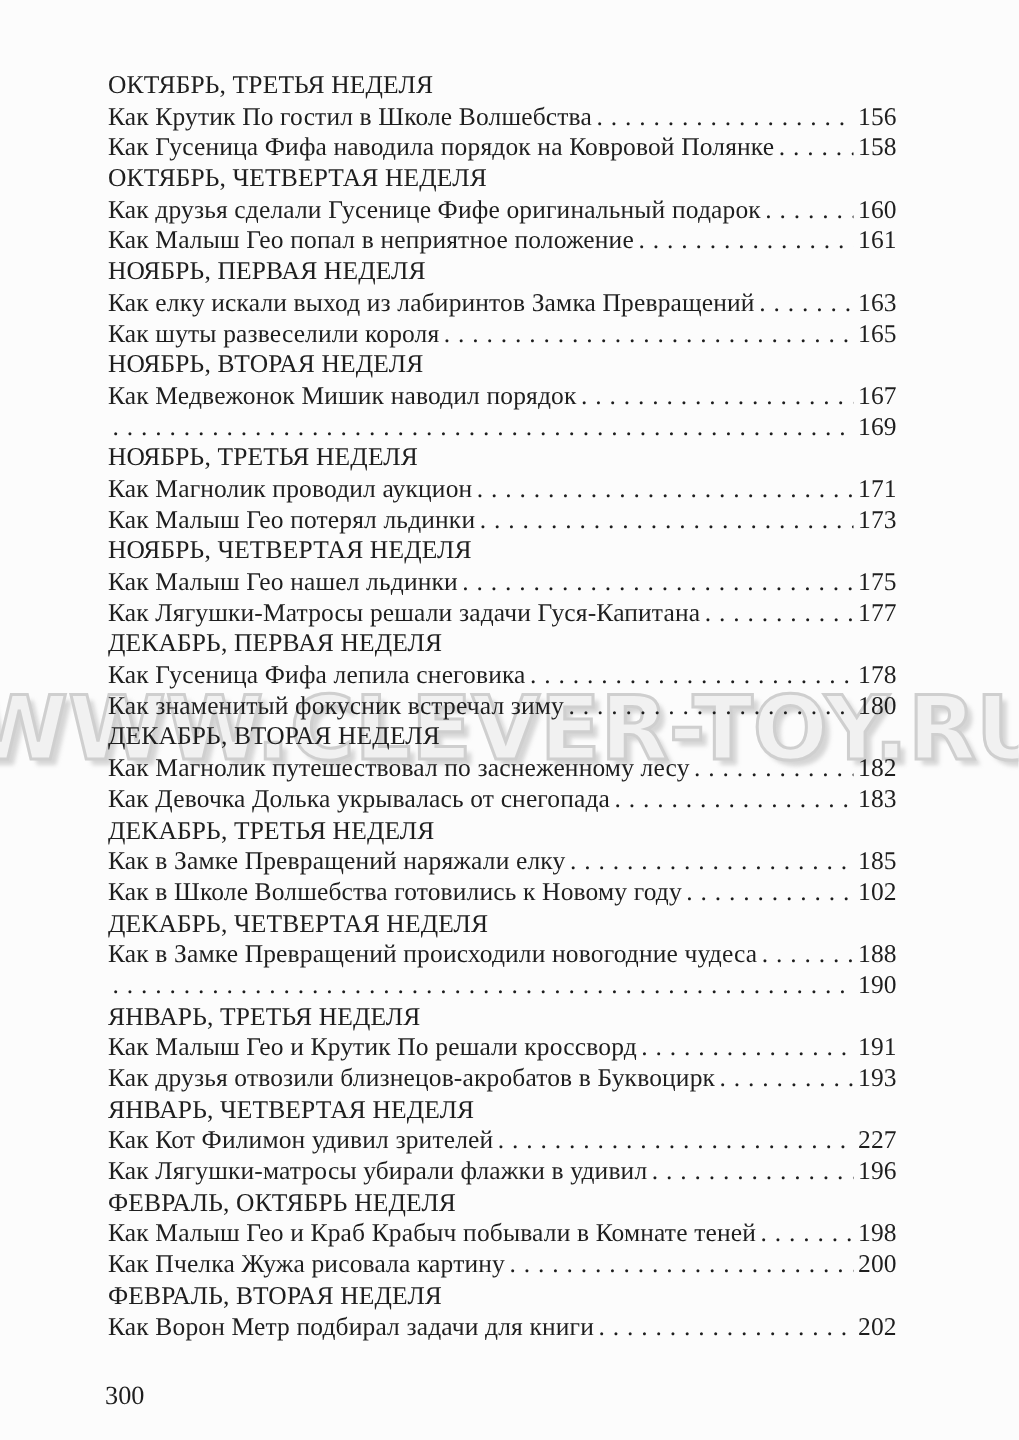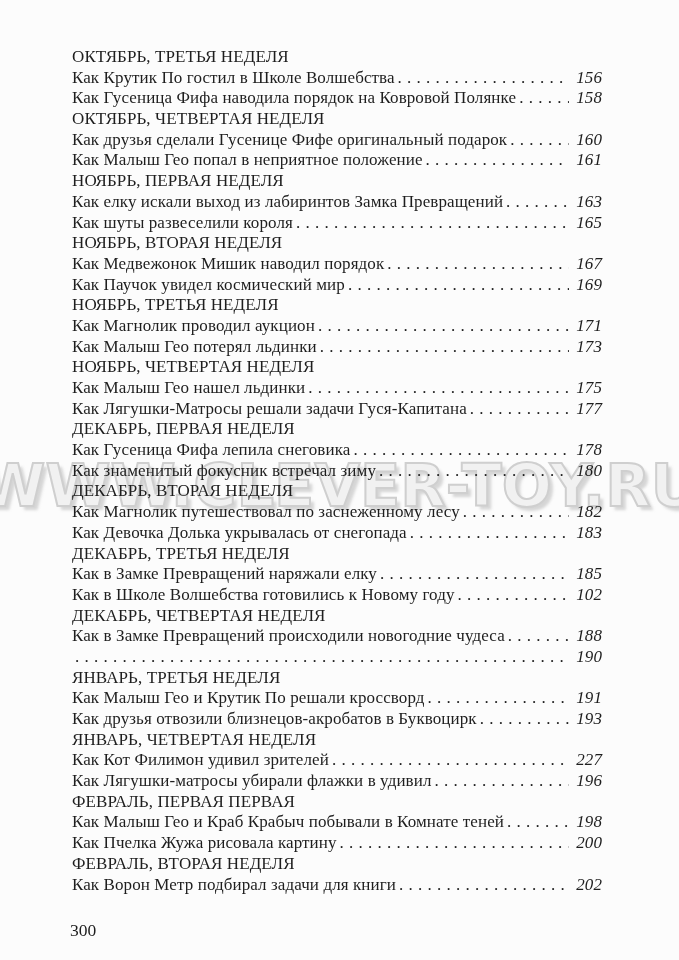--- a/index.html
+++ b/index.html
@@ -51,23 +51,22 @@
   .row .leader{
     flex:1 1 auto;
     overflow:hidden;
     white-space:nowrap;
     margin:0 3px 0 3px;
   }
   .row .dots{letter-spacing:0.5px;}
   .row .pg{
     flex:0 0 auto;
     min-width:30px;
-    text-align:right;
+    text-align:left;
     white-space:nowrap;
-    font-style:italic;
   }
   .folio{
     position:absolute;
     left:70px;top:920px;
     z-index:2;
     font-size:17.5px;
     line-height:20px;
   }
 </style>
 </head>
@@ -118,21 +117,20 @@
       </div>
       <div class="row header">
         <span class="t">НОЯБРЬ, ВТОРАЯ НЕДЕЛЯ</span>
       </div>
       <div class="row item">
         <span class="t">Как Медвежонок Мишик наводил порядок</span>
         <span class="leader"><span class="dots">. . . . . . . . . . . . . . . . . . . . . . . . . . . . . . . . . . . . . . . . . . . . . . . . . . . . . . . . . . . . . . . . . . . . . . . . . . . . . . . . </span></span>
         <span class="pg">167</span>
       </div>
       <div class="row item">
-        <span class="t">Как Паучок увидел космический мир</span>
         <span class="leader"><span class="dots">. . . . . . . . . . . . . . . . . . . . . . . . . . . . . . . . . . . . . . . . . . . . . . . . . . . . . . . . . . . . . . . . . . . . . . . . . . . . . . . . </span></span>
         <span class="pg">169</span>
       </div>
       <div class="row header">
         <span class="t">НОЯБРЬ, ТРЕТЬЯ НЕДЕЛЯ</span>
       </div>
       <div class="row item">
         <span class="t">Как Магнолик проводил аукцион</span>
         <span class="leader"><span class="dots">. . . . . . . . . . . . . . . . . . . . . . . . . . . . . . . . . . . . . . . . . . . . . . . . . . . . . . . . . . . . . . . . . . . . . . . . . . . . . . . . </span></span>
         <span class="pg">171</span>
@@ -226,21 +224,21 @@
         <span class="t">Как Кот Филимон удивил зрителей</span>
         <span class="leader"><span class="dots">. . . . . . . . . . . . . . . . . . . . . . . . . . . . . . . . . . . . . . . . . . . . . . . . . . . . . . . . . . . . . . . . . . . . . . . . . . . . . . . . </span></span>
         <span class="pg">227</span>
       </div>
       <div class="row item">
         <span class="t">Как Лягушки-матросы убирали флажки в удивил</span>
         <span class="leader"><span class="dots">. . . . . . . . . . . . . . . . . . . . . . . . . . . . . . . . . . . . . . . . . . . . . . . . . . . . . . . . . . . . . . . . . . . . . . . . . . . . . . . . </span></span>
         <span class="pg">196</span>
       </div>
       <div class="row header">
-        <span class="t">ФЕВРАЛЬ, ПЕРВАЯ ПЕРВАЯ</span>
+        <span class="t">ФЕВРАЛЬ, ОКТЯБРЬ НЕДЕЛЯ</span>
       </div>
       <div class="row item">
         <span class="t">Как Малыш Гео и Краб Крабыч побывали в Комнате теней</span>
         <span class="leader"><span class="dots">. . . . . . . . . . . . . . . . . . . . . . . . . . . . . . . . . . . . . . . . . . . . . . . . . . . . . . . . . . . . . . . . . . . . . . . . . . . . . . . . </span></span>
         <span class="pg">198</span>
       </div>
       <div class="row item">
         <span class="t">Как Пчелка Жужа рисовала картину</span>
         <span class="leader"><span class="dots">. . . . . . . . . . . . . . . . . . . . . . . . . . . . . . . . . . . . . . . . . . . . . . . . . . . . . . . . . . . . . . . . . . . . . . . . . . . . . . . . </span></span>
         <span class="pg">200</span>

